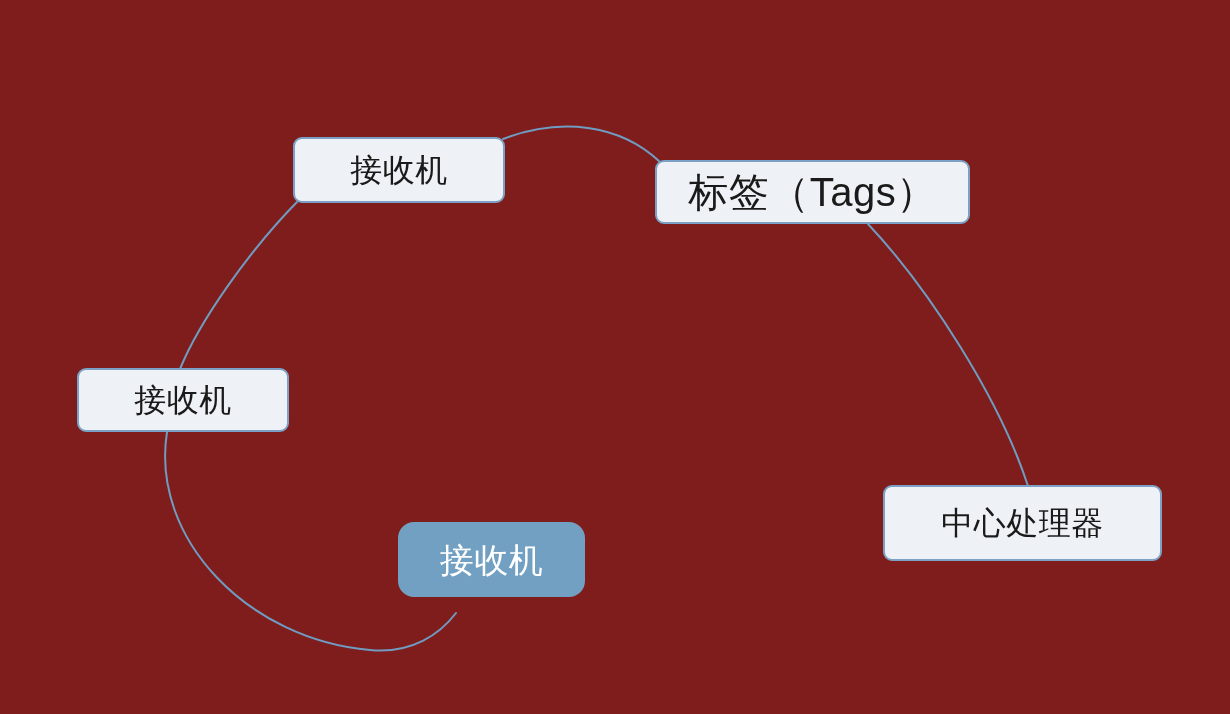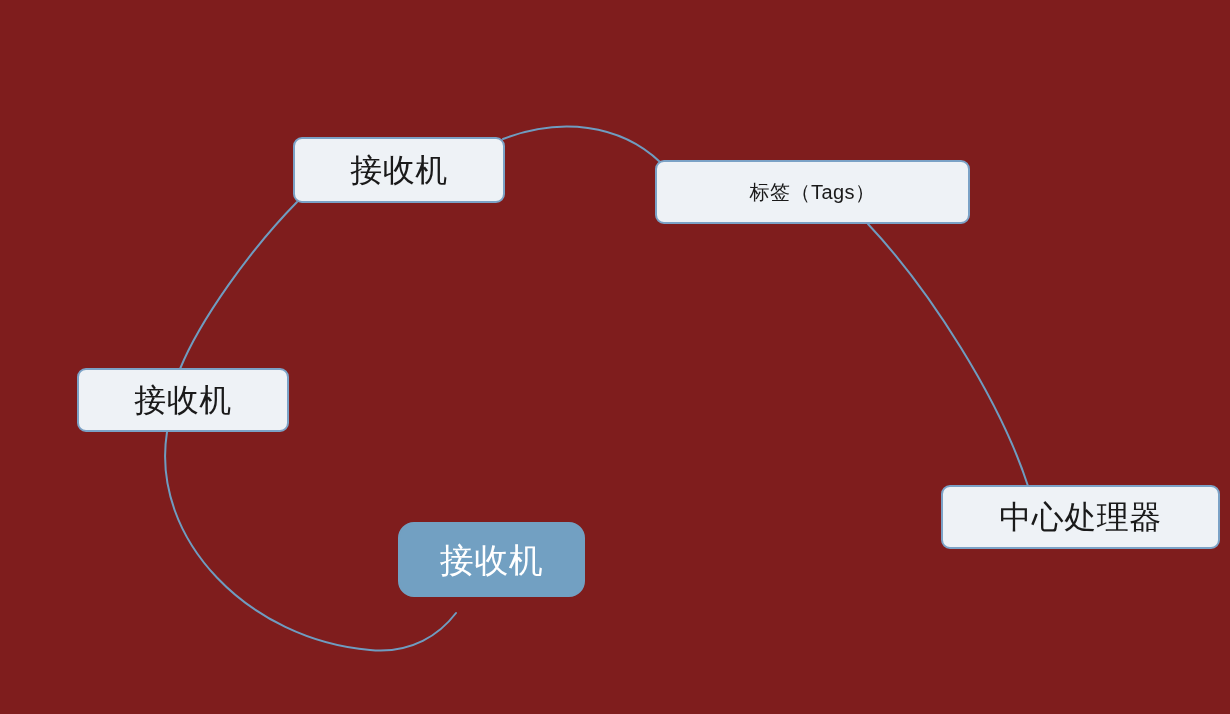--- a/index.html
+++ b/index.html
@@ -62,26 +62,26 @@
       <path d="M 868 224 C 930 290 1000 400 1028 486" fill="none" stroke="#6f9cc0" stroke-width="2" stroke-linecap="round"></path>
       <path d="M 297 202 C 250 250 200 320 180 369" fill="none" stroke="#6f9cc0" stroke-width="2" stroke-linecap="round"></path>
       <path d="M 167 432 C 150 540 250 640 370 650 C 412 654 440 634 456 613" fill="none" stroke="#6f9cc0" stroke-width="2" stroke-linecap="round"></path>
     </svg>
 
   <div id="node-layer">
       <div class="node" style="left: 293px; top: 137px; width: 212px; height: 66px;">
         <span class="node-label" style="font-size: 32px;">接收机</span>
       </div>
       <div class="node" style="left: 655px; top: 160px; width: 315px; height: 64px;">
-        <span class="node-label" style="font-size: 20px;">标签（Tags）</span>
+        <span class="node-label" style="font-size: 40px;">标签（Tags）</span>
       </div>
       <div class="node" style="left: 77px; top: 368px; width: 212px; height: 64px;">
         <span class="node-label" style="font-size: 32px;">接收机</span>
       </div>
-      <div class="node" style="left: 941px; top: 485px; width: 279px; height: 64px;">
+      <div class="node" style="left: 883px; top: 485px; width: 279px; height: 76px;">
         <span class="node-label" style="font-size: 32px;">中心处理器</span>
       </div>
       <div class="node selected" style="left: 398px; top: 522px; width: 187px; height: 75px;">
         <span class="node-label" style="font-size: 34px;">接收机</span>
       </div>
     </div>
 
 </div>
 
 </body></html>

